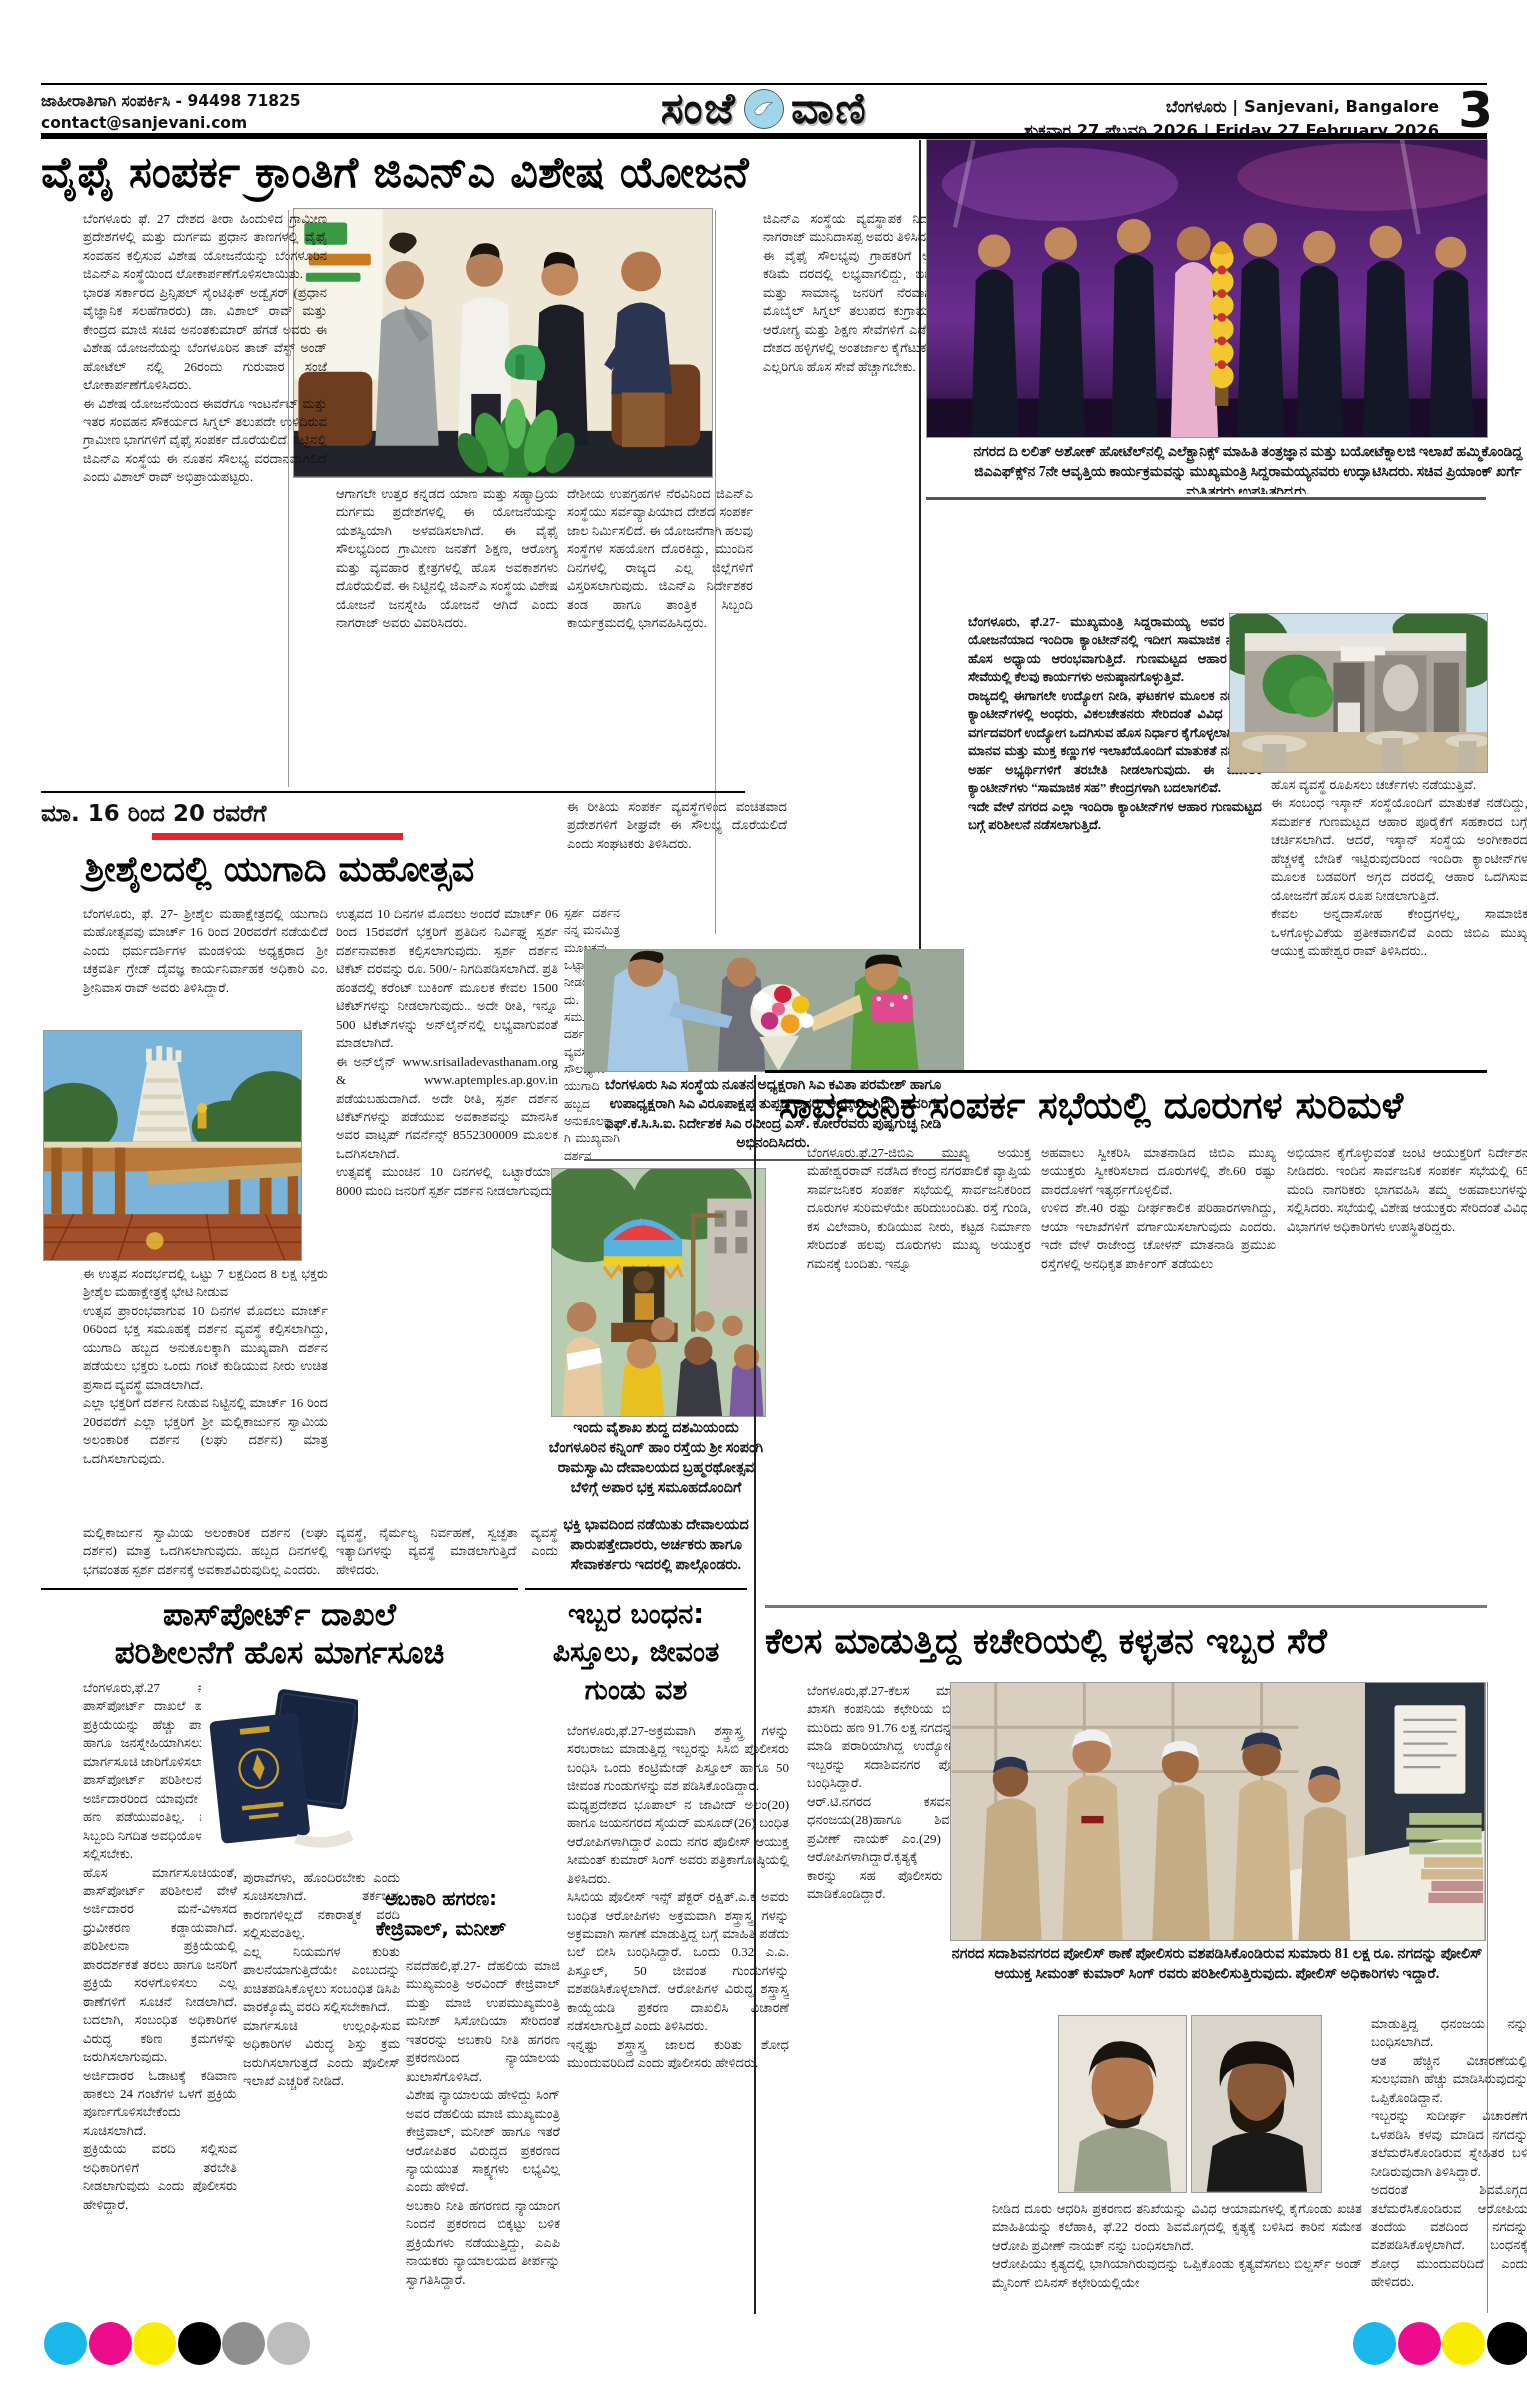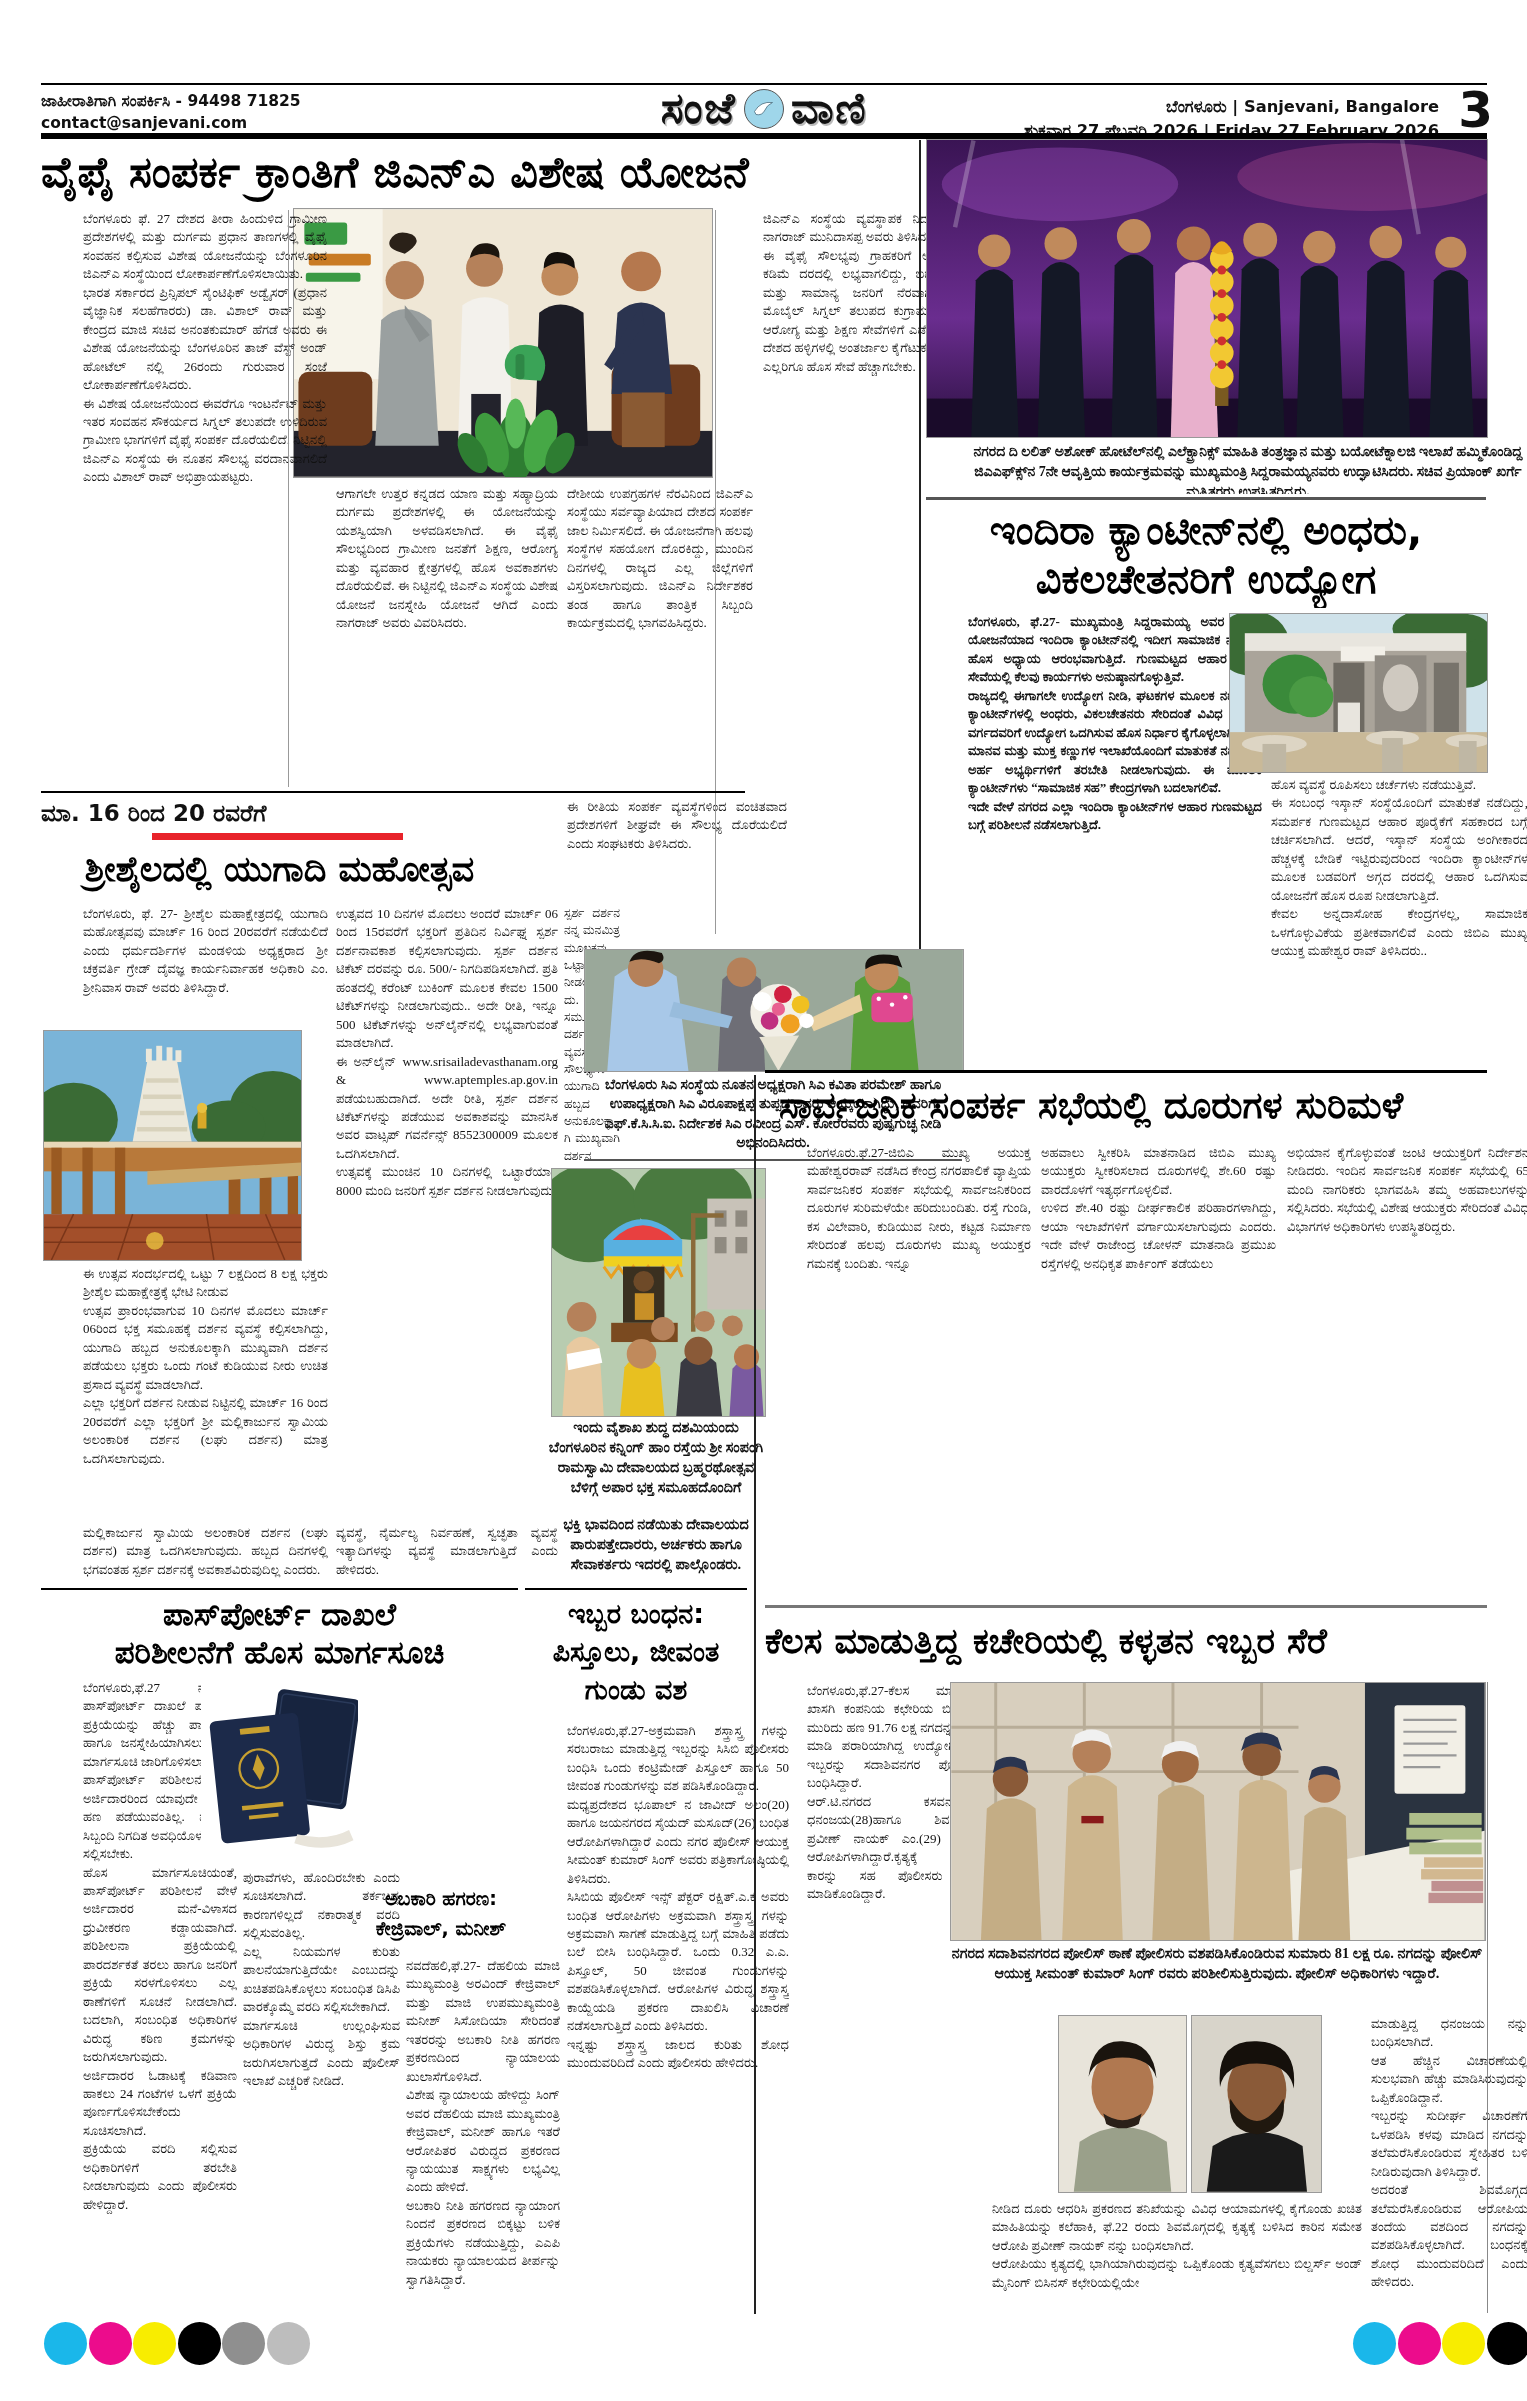--- a/index.html
+++ b/index.html
@@ -183,22 +183,20 @@
         <rect x="60" y="0" width="6" height="120" transform="rotate(12 60 0)"></rect>
         <rect x="640" y="0" width="6" height="130" transform="rotate(-10 640 0)"></rect>
       </g>
     </svg>
   </div>
 
   <div class="col" style="left:926px;top:442px;width:560px;height:52px;font-size:14px;font-weight:bold;text-align:center;">ನಗರದ ದಿ ಲಲಿತ್ ಅಶೋಕ್ ಹೋಟೆಲ್‌ನಲ್ಲಿ ಎಲೆಕ್ಟ್ರಾನಿಕ್ಸ್ ಮಾಹಿತಿ ತಂತ್ರಜ್ಞಾನ ಮತ್ತು ಬಯೋಟೆಕ್ನಾಲಜಿ ಇಲಾಖೆ ಹಮ್ಮಿಕೊಂಡಿದ್ದ ಜಿಎಎಫ್‌ಕ್ಸ್‌ನ 7ನೇ ಆವೃತ್ತಿಯ ಕಾರ್ಯಕ್ರಮವನ್ನು ಮುಖ್ಯಮಂತ್ರಿ ಸಿದ್ದರಾಮಯ್ಯನವರು ಉದ್ಘಾಟಿಸಿದರು. ಸಚಿವ ಪ್ರಿಯಾಂಕ್ ಖರ್ಗೆ ಮತ್ತಿತರರು ಉಪಸ್ಥಿತರಿದ್ದರು.</div>
 
   <div class="rule" style="left:926px;top:497px;width:560px;height:3px;background:#555;"></div>
 
-  <div class="hd" style="left:926px;top:506px;width:560px;height:102px;font-size:40px;line-height:49px;text-align:center;white-space:pre-line;">ಇಂದಿರಾ ಕ್ಯಾಂಟೀನ್‌ನಲ್ಲಿ ಅಂಧರು,
-ವಿಕಲಚೇತನರಿಗೆ ಉದ್ಯೋಗ</div>
 
   <div class="col" style="left:926px;top:613px;width:294px;height:455px;font-weight:bold;">ಬೆಂಗಳೂರು, ಫೆ.27- ಮುಖ್ಯಮಂತ್ರಿ ಸಿದ್ದರಾಮಯ್ಯ ಅವರ ಕನಸಿನ ಯೋಜನೆಯಾದ ಇಂದಿರಾ ಕ್ಯಾಂಟೀನ್‌ನಲ್ಲಿ ಇದೀಗ ಸಾಮಾಜಿಕ ನ್ಯಾಯದ ಹೊಸ ಅಧ್ಯಾಯ ಆರಂಭವಾಗುತ್ತಿದೆ. ಗುಣಮಟ್ಟದ ಆಹಾರ ಮತ್ತು ಸೇವೆಯಲ್ಲಿ ಕೆಲವು ಕಾರ್ಯಗಳು ಅನುಷ್ಠಾನಗೊಳ್ಳುತ್ತಿವೆ.
 ರಾಜ್ಯದಲ್ಲಿ ಈಗಾಗಲೇ ಉದ್ಯೋಗ ನೀಡಿ, ಘಟಕಗಳ ಮೂಲಕ ನಡೆಯುವ ಕ್ಯಾಂಟೀನ್‌ಗಳಲ್ಲಿ ಅಂಧರು, ವಿಕಲಚೇತನರು ಸೇರಿದಂತೆ ವಿವಿಧ ಒದಗಿದ ವರ್ಗದವರಿಗೆ ಉದ್ಯೋಗ ಒದಗಿಸುವ ಹೊಸ ನಿರ್ಧಾರ ಕೈಗೊಳ್ಳಲಾಗಿದೆ.
 ಮಾನವ ಮತ್ತು ಮುಕ್ತ ಕಣ್ಣುಗಳ ಇಲಾಖೆಯೊಂದಿಗೆ ಮಾತುಕತೆ ನಡೆದಿದ್ದು, ಅರ್ಹ ಅಭ್ಯರ್ಥಿಗಳಿಗೆ ತರಬೇತಿ ನೀಡಲಾಗುವುದು. ಈ ಮೂಲಕ ಕ್ಯಾಂಟೀನ್‌ಗಳು “ಸಾಮಾಜಿಕ ಸಹ” ಕೇಂದ್ರಗಳಾಗಿ ಬದಲಾಗಲಿವೆ.
 ಇದೇ ವೇಳೆ ನಗರದ ಎಲ್ಲಾ ಇಂದಿರಾ ಕ್ಯಾಂಟೀನ್‌ಗಳ ಆಹಾರ ಗುಣಮಟ್ಟದ ಬಗ್ಗೆ ಪರಿಶೀಲನೆ ನಡೆಸಲಾಗುತ್ತಿದೆ.</div>
 
   <div class="photo" style="left:1229px;top:613px;width:257px;height:158px;">
     <svg viewBox="0 0 348 214">
       <rect width="348" height="214" fill="#cfe2ea"></rect>
       <g fill="#3a6b35">

